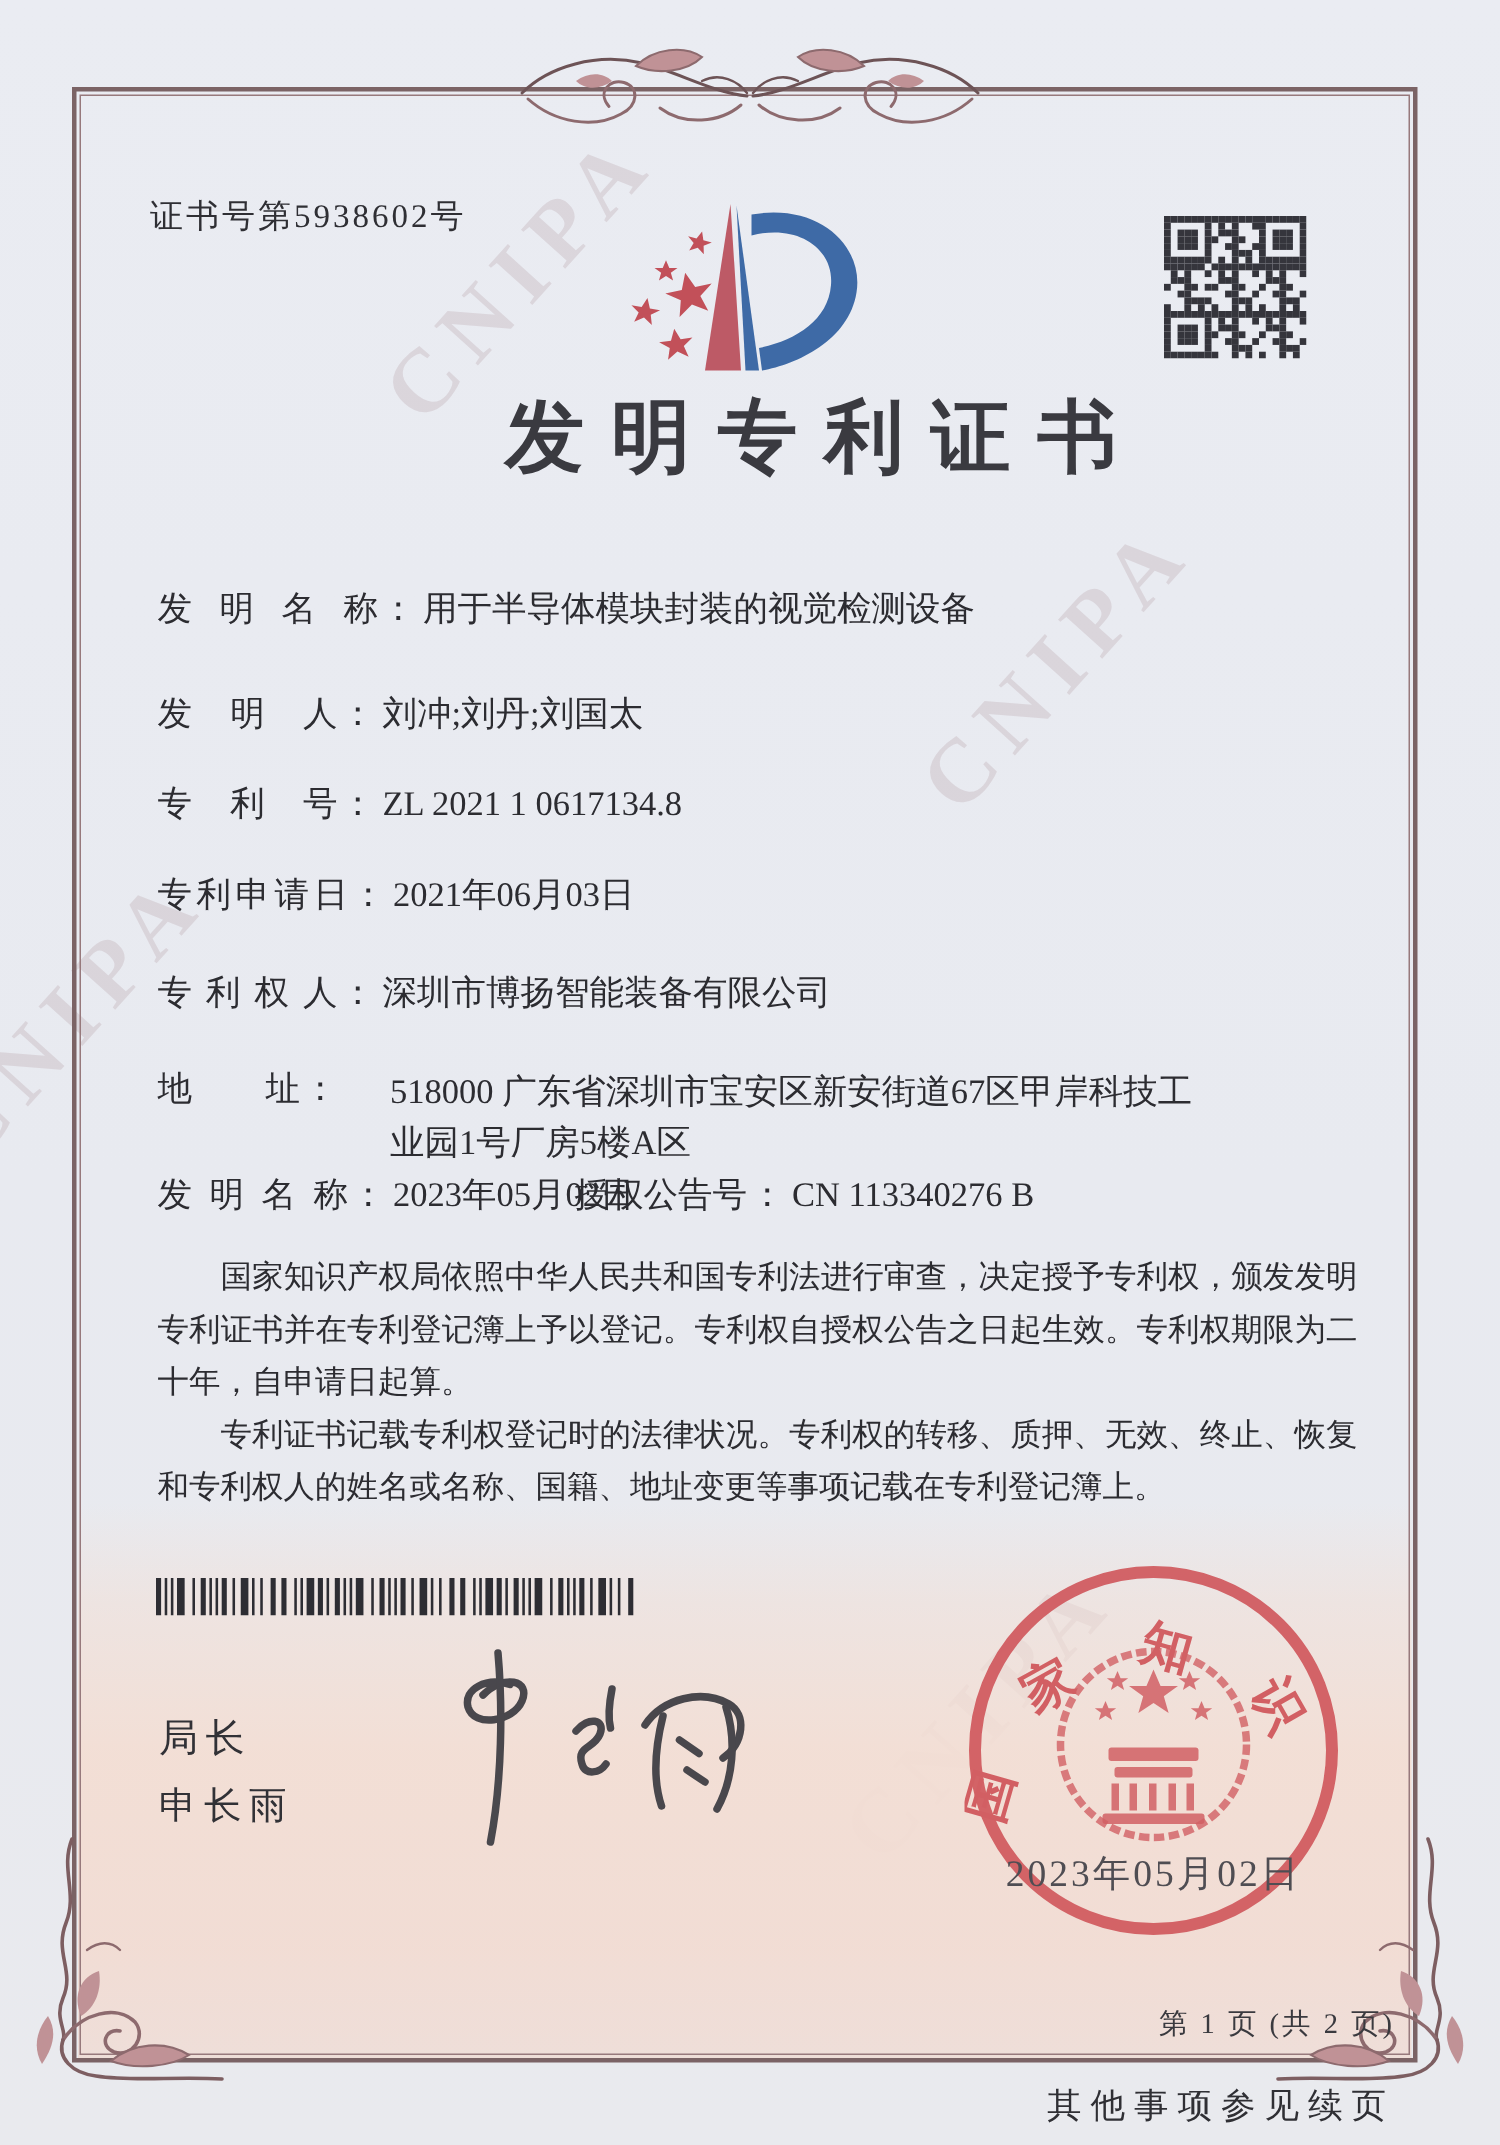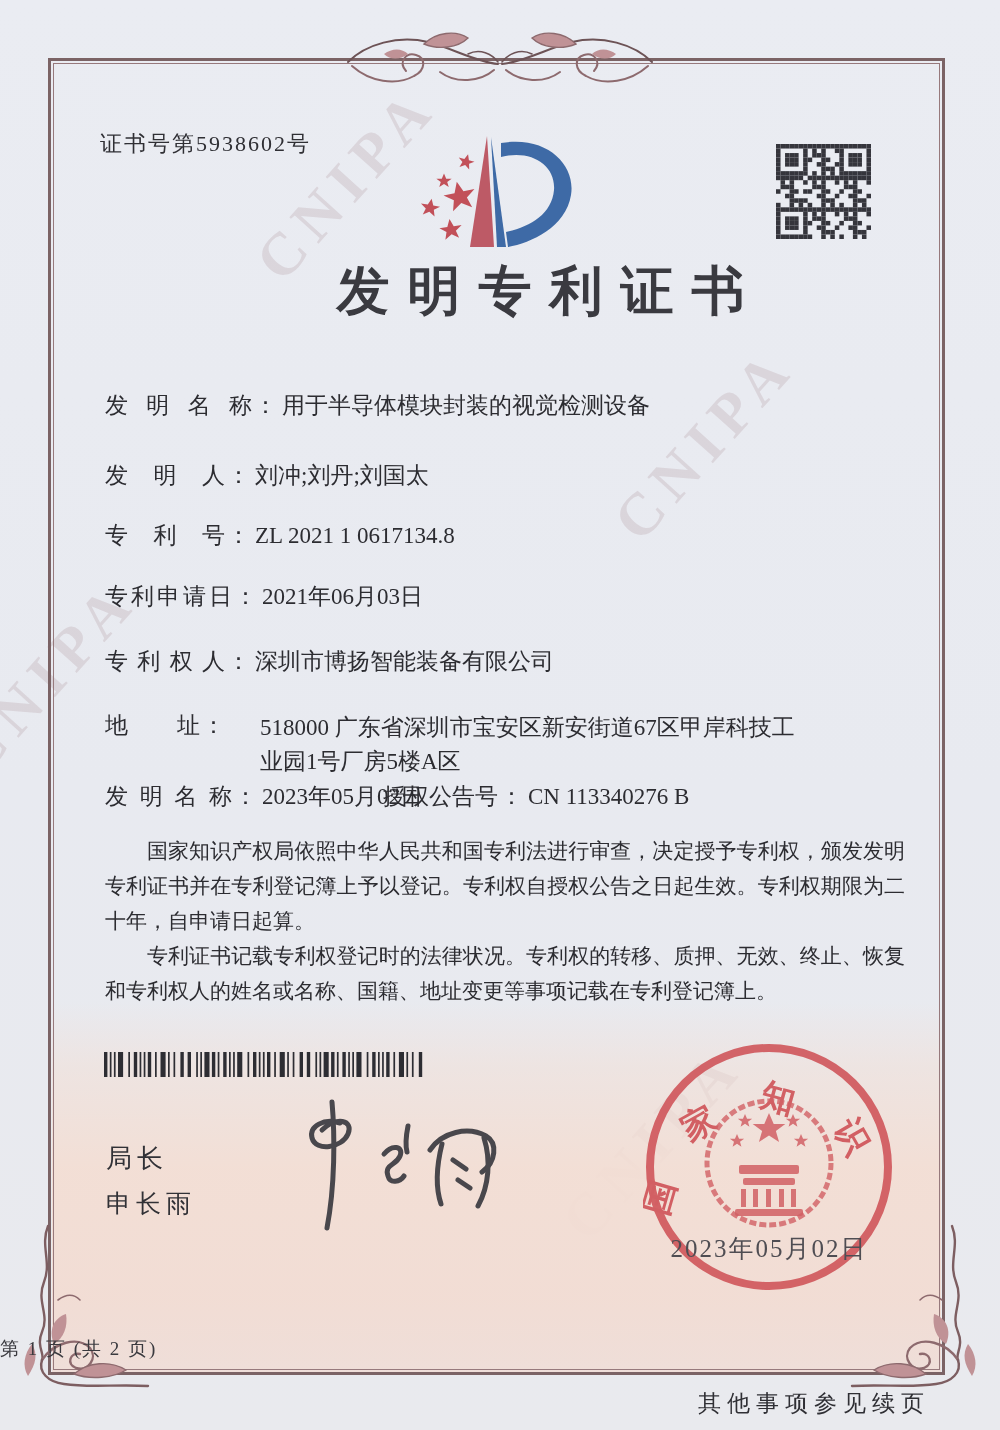--- a/index.html
+++ b/index.html
@@ -52,21 +52,21 @@
   .paras p{margin:0;text-indent:2em;}
 
   .barcode{position:absolute;left:104px;top:1052px;width:328px;height:25px;}
 
   .director-title{position:absolute;left:106px;top:1141px;font-size:26px;letter-spacing:5px;color:#313136;}
   .director-name{position:absolute;left:106px;top:1187px;font-size:25px;letter-spacing:5px;color:#313136;}
   .signature{position:absolute;left:272px;top:1096px;width:240px;height:140px;}
 
   .seal{position:absolute;left:643px;top:1041px;width:252px;height:252px;opacity:.9;}
 
-  .page-info{position:absolute;left:0;top:1336px;width:930px;text-align:left;
+  .page-info{position:absolute;left:0;top:1336px;width:930px;text-align:right;
              font-size:19px;letter-spacing:2px;color:#3a3a3f;}
   .continuation{position:absolute;left:0;top:1388px;width:930px;text-align:right;
              font-size:23px;letter-spacing:6px;color:#2f2f34;}
 </style>
 </head>
 <body>
 
 <div class="page">
 
   <div class="wm wm1">CNIPA</div>

